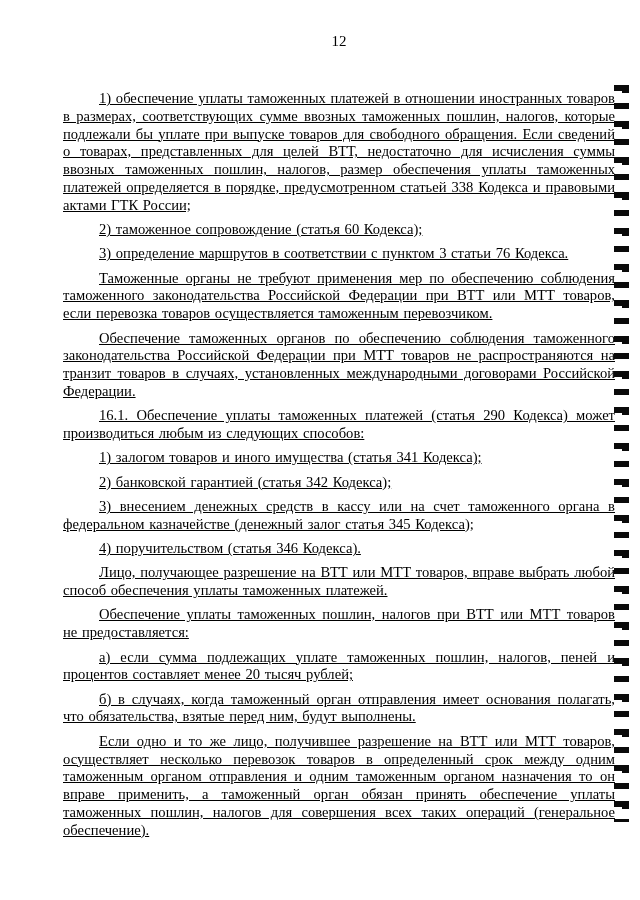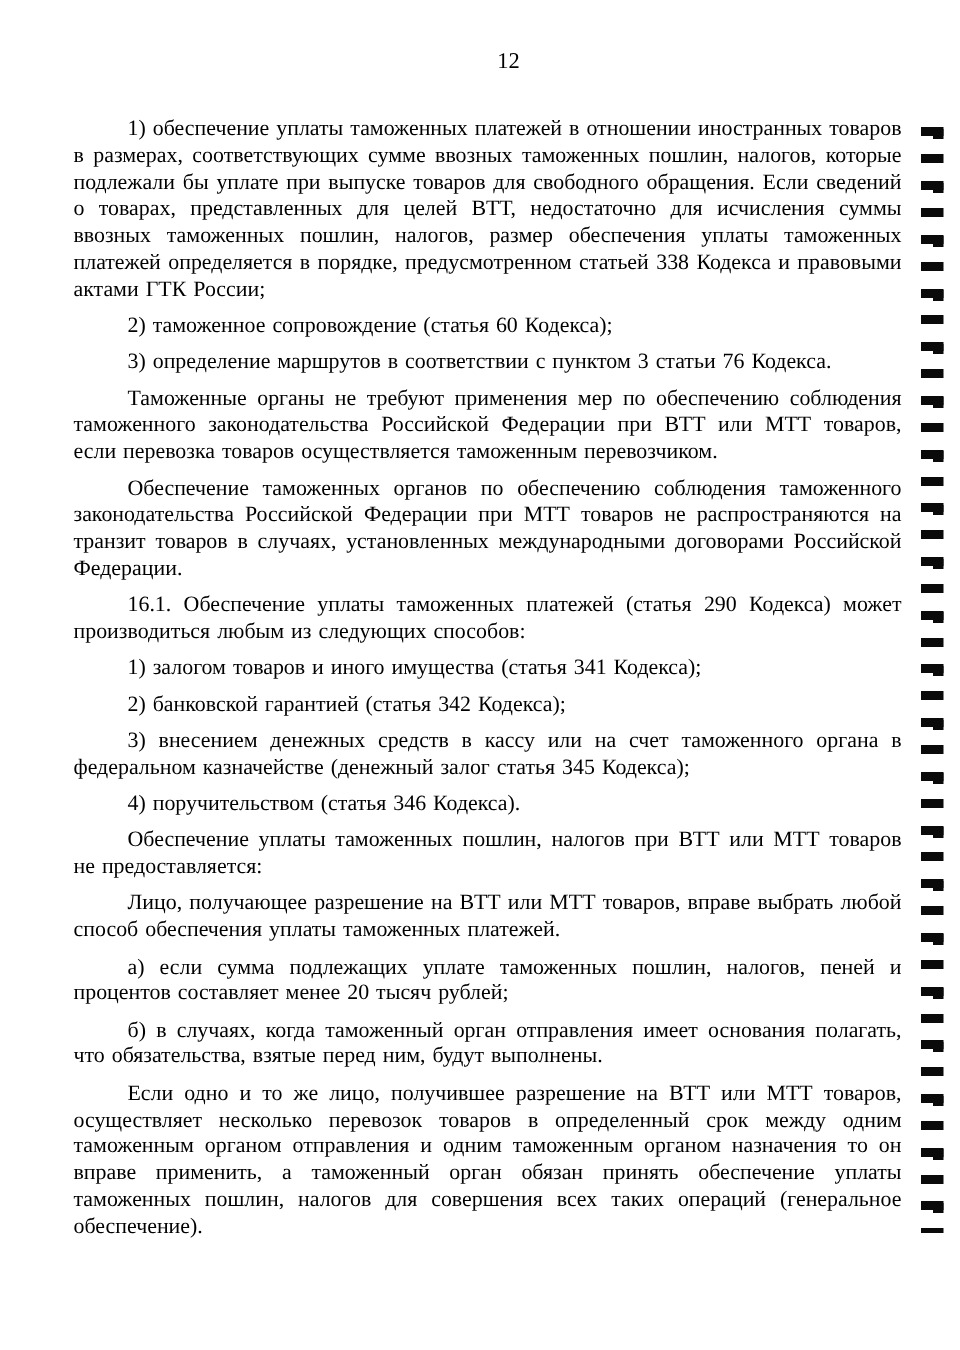--- a/index.html
+++ b/index.html
@@ -18,27 +18,28 @@
   .page {
     position: relative;
     width: 640px;
     height: 900px;
     background: #ffffff;
   }
   .page-number {
     text-align: center;
     font-size: 15px;
     padding-top: 33px;
-    margin: 0 0 28px 0;
+    margin: 0 0 40px 0;
     width: 552px;
     margin-left: 63px;
   }
   .content {
-    margin-left: 49px;
+    margin-left: 63px;
     width: 552px;
+    text-decoration: underline;
   }
   .para {
     margin: 0 0 6.5px 0;
     font-size: 14.6px;
     line-height: 17.8px;
     text-align: justify;
     text-indent: 36px;
     word-spacing: 1px;
   }
   
@@ -85,22 +86,22 @@
       <p class="para">1) обеспечение уплаты таможенных платежей в отношении иностранных товаров в размерах, соответствующих сумме ввозных таможенных пошлин, налогов, которые подлежали бы уплате при выпуске товаров для свободного обращения. Если сведений о товарах, представленных для целей ВТТ, недостаточно для исчисления суммы ввозных таможенных пошлин, налогов, размер обеспечения уплаты таможенных платежей определяется в порядке, предусмотренном статьей 338 Кодекса и правовыми актами ГТК России;</p>
       <p class="para">2) таможенное сопровождение (статья 60 Кодекса);</p>
       <p class="para">3) определение маршрутов в соответствии с пунктом 3 статьи 76 Кодекса.</p>
       <p class="para">Таможенные органы не требуют применения мер по обеспечению соблюдения таможенного законодательства Российской Федерации при ВТТ или МТТ товаров, если перевозка товаров осуществляется таможенным перевозчиком.</p>
       <p class="para">Обеспечение таможенных органов по обеспечению соблюдения таможенного законодательства Российской Федерации при МТТ товаров не распространяются на транзит товаров в случаях, установленных международными договорами Российской Федерации.</p>
       <p class="para">16.1. Обеспечение уплаты таможенных платежей (статья 290 Кодекса) может производиться любым из следующих способов:</p>
       <p class="para">1) залогом товаров и иного имущества (статья 341 Кодекса);</p>
       <p class="para">2) банковской гарантией (статья 342 Кодекса);</p>
       <p class="para">3) внесением денежных средств в кассу или на счет таможенного органа в федеральном казначействе (денежный залог статья 345 Кодекса);</p>
       <p class="para">4) поручительством (статья 346 Кодекса).</p>
+      <p class="para">Лицо, получающее разрешение на ВТТ или МТТ товаров, вправе выбрать любой способ обеспечения уплаты таможенных платежей.</p>
       <p class="para">Обеспечение уплаты таможенных пошлин, налогов при ВТТ или МТТ товаров не предоставляется:</p>
-      <p class="para">Лицо, получающее разрешение на ВТТ или МТТ товаров, вправе выбрать любой способ обеспечения уплаты таможенных платежей.</p>
       <p class="para">а) если сумма подлежащих уплате таможенных пошлин, налогов, пеней и процентов составляет менее 20 тысяч рублей;</p>
       <p class="para">б) в случаях, когда таможенный орган отправления имеет основания полагать, что обязательства, взятые перед ним, будут выполнены.</p>
       <p class="para">Если одно и то же лицо, получившее разрешение на ВТТ или МТТ товаров, осуществляет несколько перевозок товаров в определенный срок между одним таможенным органом отправления и одним таможенным органом назначения то он вправе применить, а таможенный орган обязан принять обеспечение уплаты таможенных пошлин, налогов для совершения всех таких операций (генеральное обеспечение).</p>
     </div>
 
   <div class="scan-artifacts"></div>
   <div class="scan-artifacts-2"></div>
 </div>
 
 </body></html>

